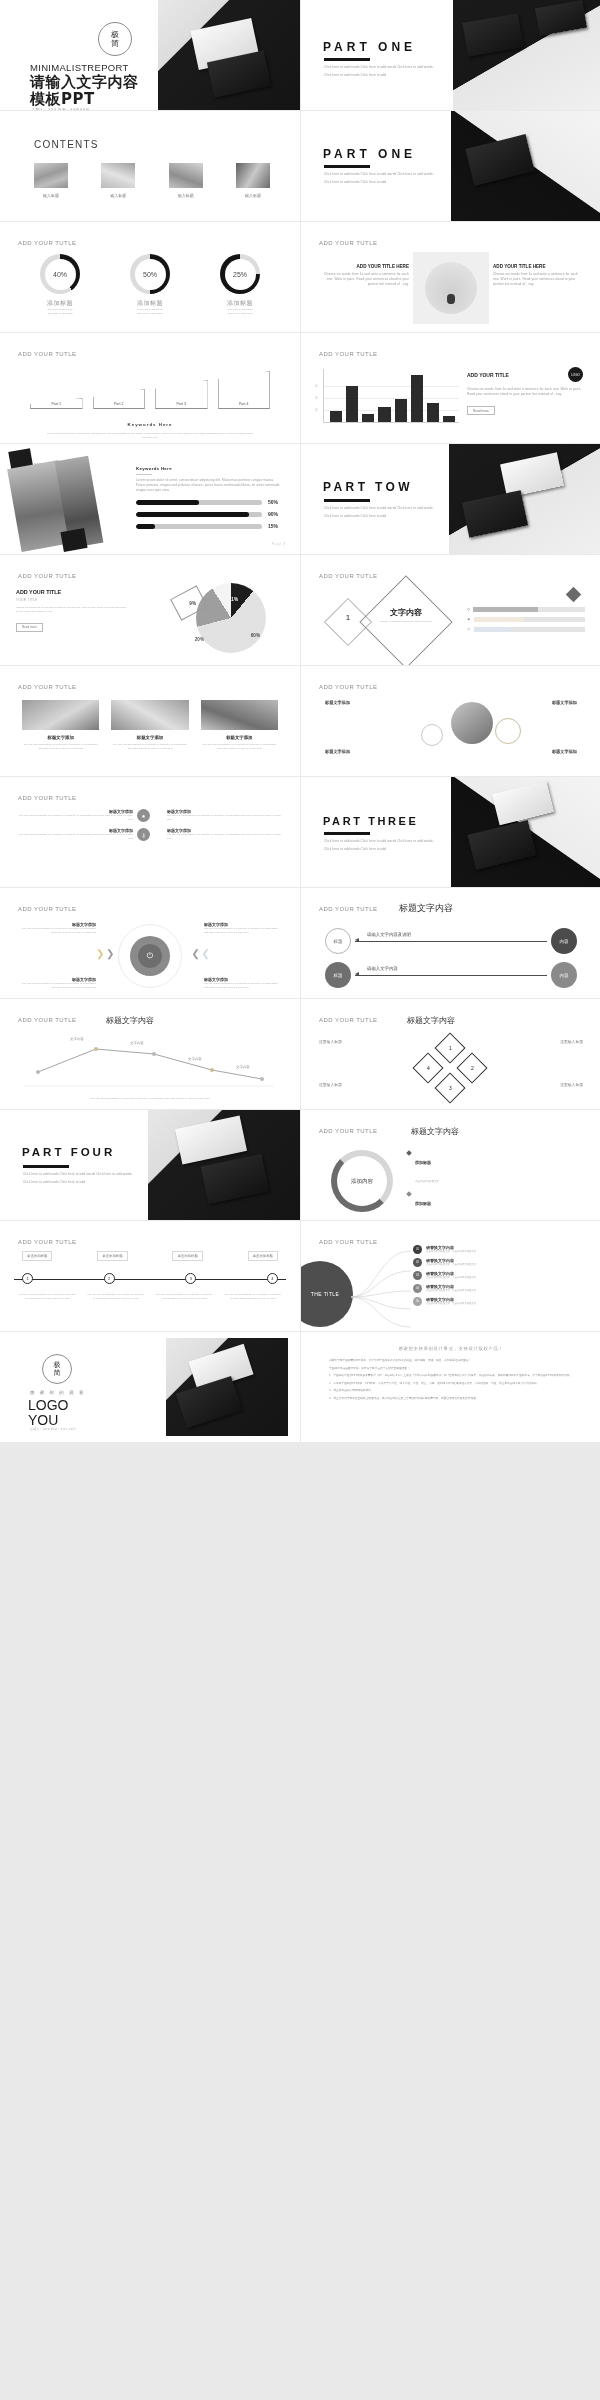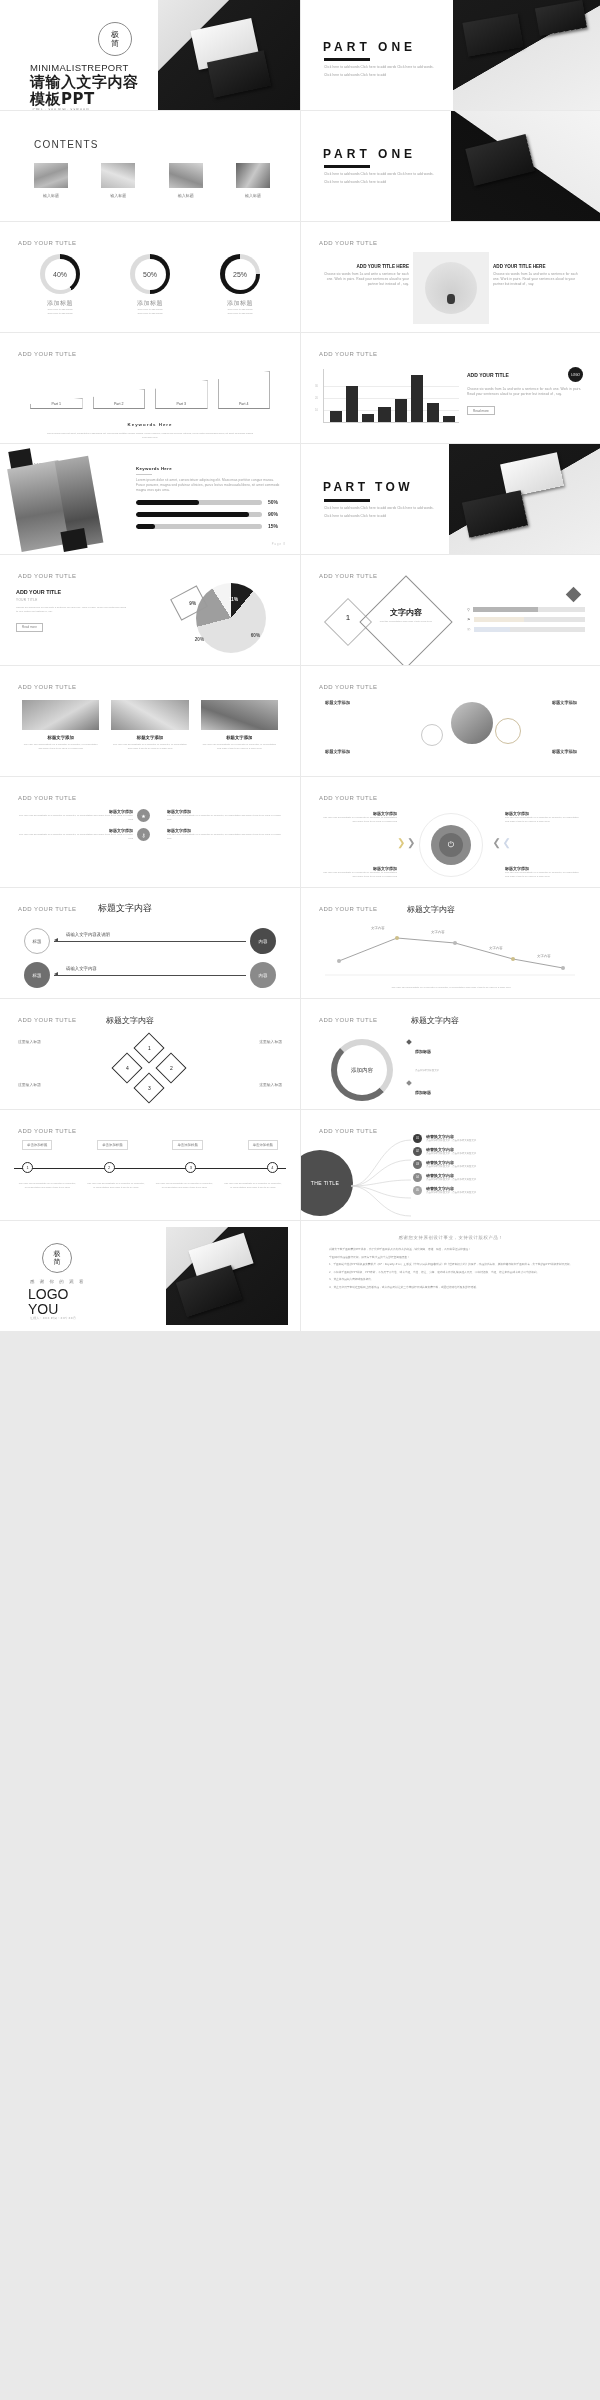--- a/index.html
+++ b/index.html
@@ -436,20 +436,32 @@
         <div class="micro">The user can demonstrate on a projector or computer, or presentation and make it film to be used in a wider field</div>
       </div>
       <div class="ico">⚷</div>
       <div>
         <div class="cn" style="font-size:4px;font-weight:bold;color:#333;">标题文字添加</div>
         <div class="micro">The user can demonstrate on a projector or computer, or presentation and make it film to be used in a wider field</div>
       </div>
     </div>
   </div>
 
+  <div class="slide">
+    <div class="pd-img photoC" style="width:150px;">
+      <div class="card" style="left:44px;top:10px;width:56px;height:32px;transform:rotate(-14deg);"></div>
+      <div class="cardDark" style="left:20px;top:50px;width:62px;height:36px;transform:rotate(-14deg);"></div>
+    </div>
+    <div class="pd-title" style="top:38px;letter-spacing:2.6px;font-size:11px;">PART THREE</div>
+    <div class="pd-rule" style="top:55px;"></div>
+    <div class="pd-txt tiny" style="top:62px;width:142px;">
+      <div>Click here to add words Click here to add words Click here to add words.</div>
+      <div style="margin-top:3px;">Click here to add words Click here to add</div>
+    </div>
+  </div>
 
   <div class="slide">
     <div class="hdr hdr-line">ADD YOUR TUTLE</div>
     <div style="position:absolute;left:118px;top:36px;width:64px;height:64px;border-radius:50%;border:.5px solid #ececec;"></div>
     <div style="position:absolute;left:130px;top:48px;width:40px;height:40px;border-radius:50%;background:#8a8a8a;display:flex;align-items:center;justify-content:center;">
       <div style="width:24px;height:24px;border-radius:50%;background:#6e6e6e;display:flex;align-items:center;justify-content:center;color:#fff;font-size:8px;">⏻</div>
     </div>
     <div style="position:absolute;left:96px;top:60px;font-size:10px;color:#ddc97f;">❯</div>
     <div style="position:absolute;left:106px;top:60px;font-size:10px;color:#9a9a9a;">❯</div>
     <div style="position:absolute;right:100px;top:60px;font-size:10px;color:#9a9a9a;">❮</div>
@@ -532,20 +544,32 @@
       <div style="position:absolute;left:0;top:20px;width:22px;height:22px;border:.8px solid #2d2d2d;transform:rotate(45deg);display:flex;align-items:center;justify-content:center;">
           <span style="transform:rotate(-45deg);font-size:5px;color:#222;">4</span>
         </div>
     </div>
     <div class="cn" style="position:absolute;left:18px;top:40px;font-size:3.8px;color:#7b7b7b;">这里输入标题</div>
     <div class="cn" style="position:absolute;right:18px;top:40px;font-size:3.8px;color:#7b7b7b;">这里输入标题</div>
     <div class="cn" style="position:absolute;left:18px;bottom:22px;font-size:3.8px;color:#7b7b7b;">这里输入标题</div>
     <div class="cn" style="position:absolute;right:18px;bottom:22px;font-size:3.8px;color:#7b7b7b;">这里输入标题</div>
   </div>
 
+  <div class="slide">
+    <div class="pd-img photoA" style="width:152px;">
+      <div class="card" style="left:30px;top:12px;width:66px;height:36px;transform:rotate(-12deg);"></div>
+      <div class="cardDark" style="left:56px;top:50px;width:62px;height:38px;transform:rotate(-12deg);"></div>
+    </div>
+    <div class="pd-title" style="top:36px;letter-spacing:3px;font-size:11.5px;">PART FOUR</div>
+    <div class="pd-rule" style="top:55px;"></div>
+    <div class="pd-txt tiny" style="top:62px;width:140px;">
+      <div>Click here to add words Click here to add words Click here to add words.</div>
+      <div style="margin-top:3px;">Click here to add words Click here to add</div>
+    </div>
+  </div>
 
   <div class="slide">
     <div class="hdr hdr-line">ADD YOUR TUTLE</div>
     <div class="cn" style="position:absolute;left:110px;top:16px;font-size:8px;color:#2e2e2e;">标题文字内容</div>
     <div style="position:absolute;left:30px;top:40px;width:62px;height:62px;border-radius:50%;border:6px solid #6b6b6b;border-right-color:#d6d6d6;border-top-color:#d6d6d6;display:flex;align-items:center;justify-content:center;">
       <div class="cn" style="font-size:5.5px;color:#3b3b3b;">添加内容</div>
     </div>
     <div style="position:absolute;left:106px;top:40px;width:172px;">
       <div style="display:flex;align-items:flex-start;gap:4px;margin-bottom:5px;">
         <span style="width:4px;height:4px;background:#5f5f5f;transform:rotate(45deg);margin-top:1px;"></span>

